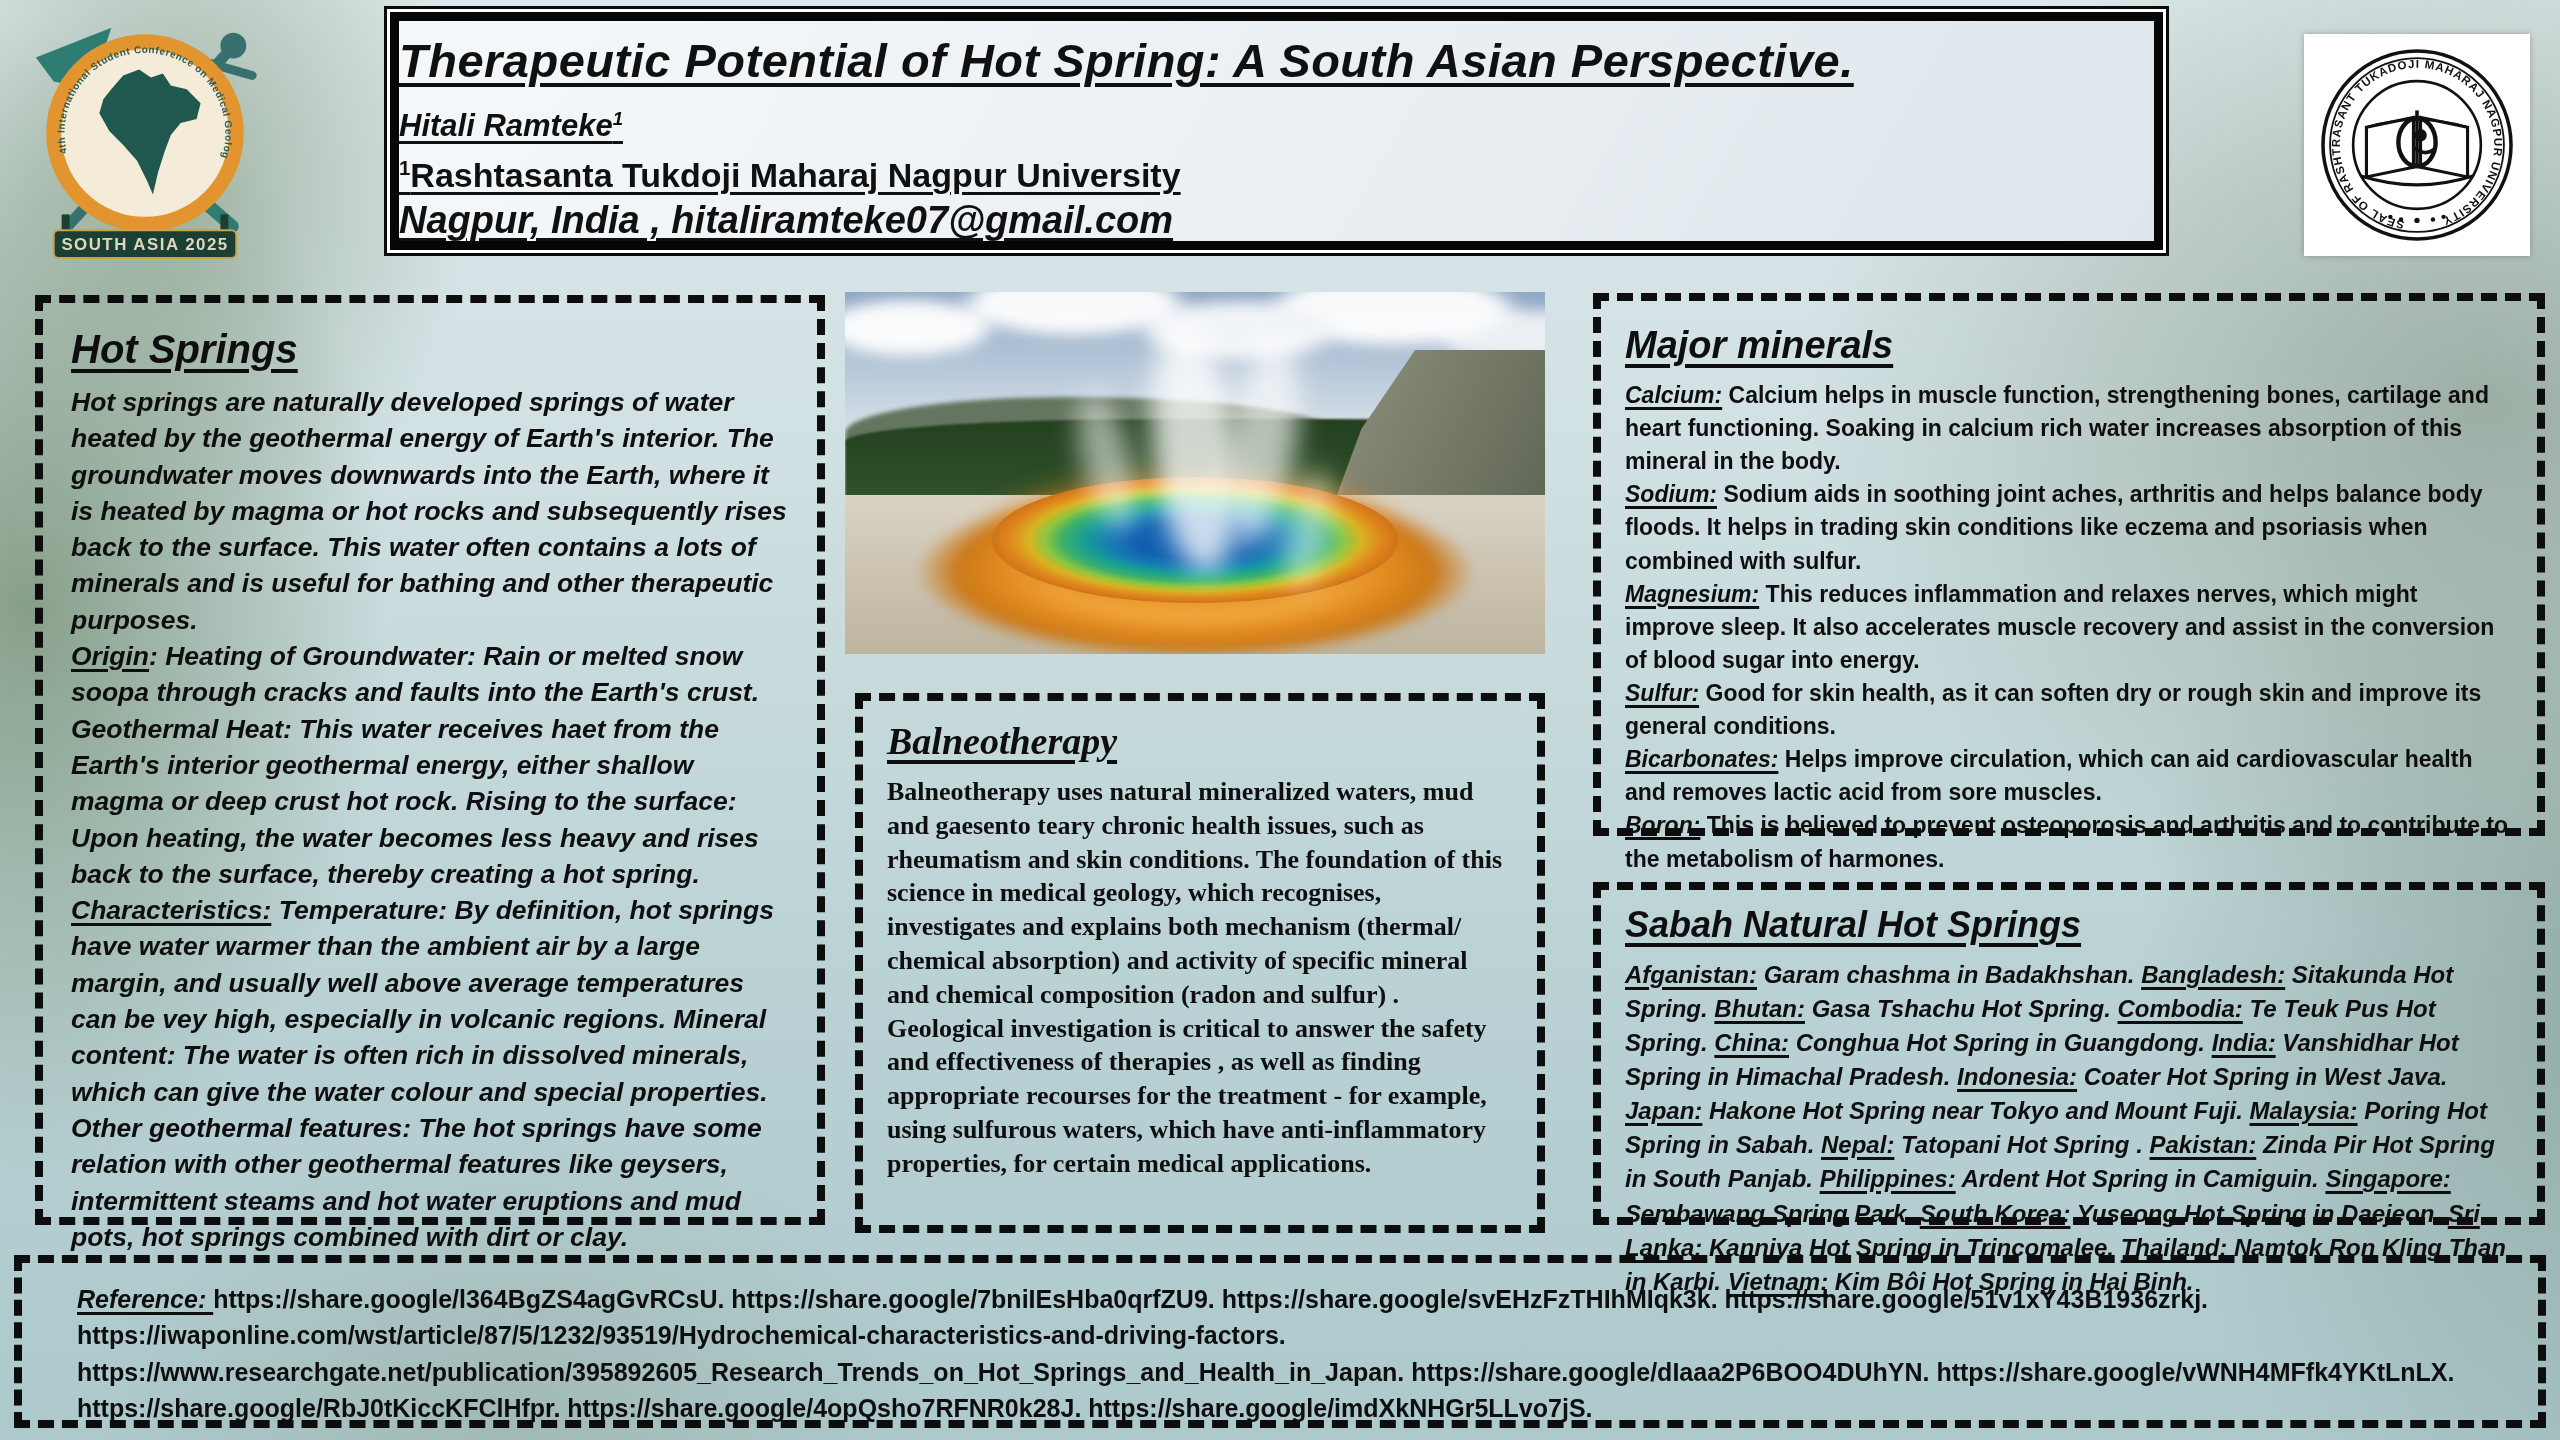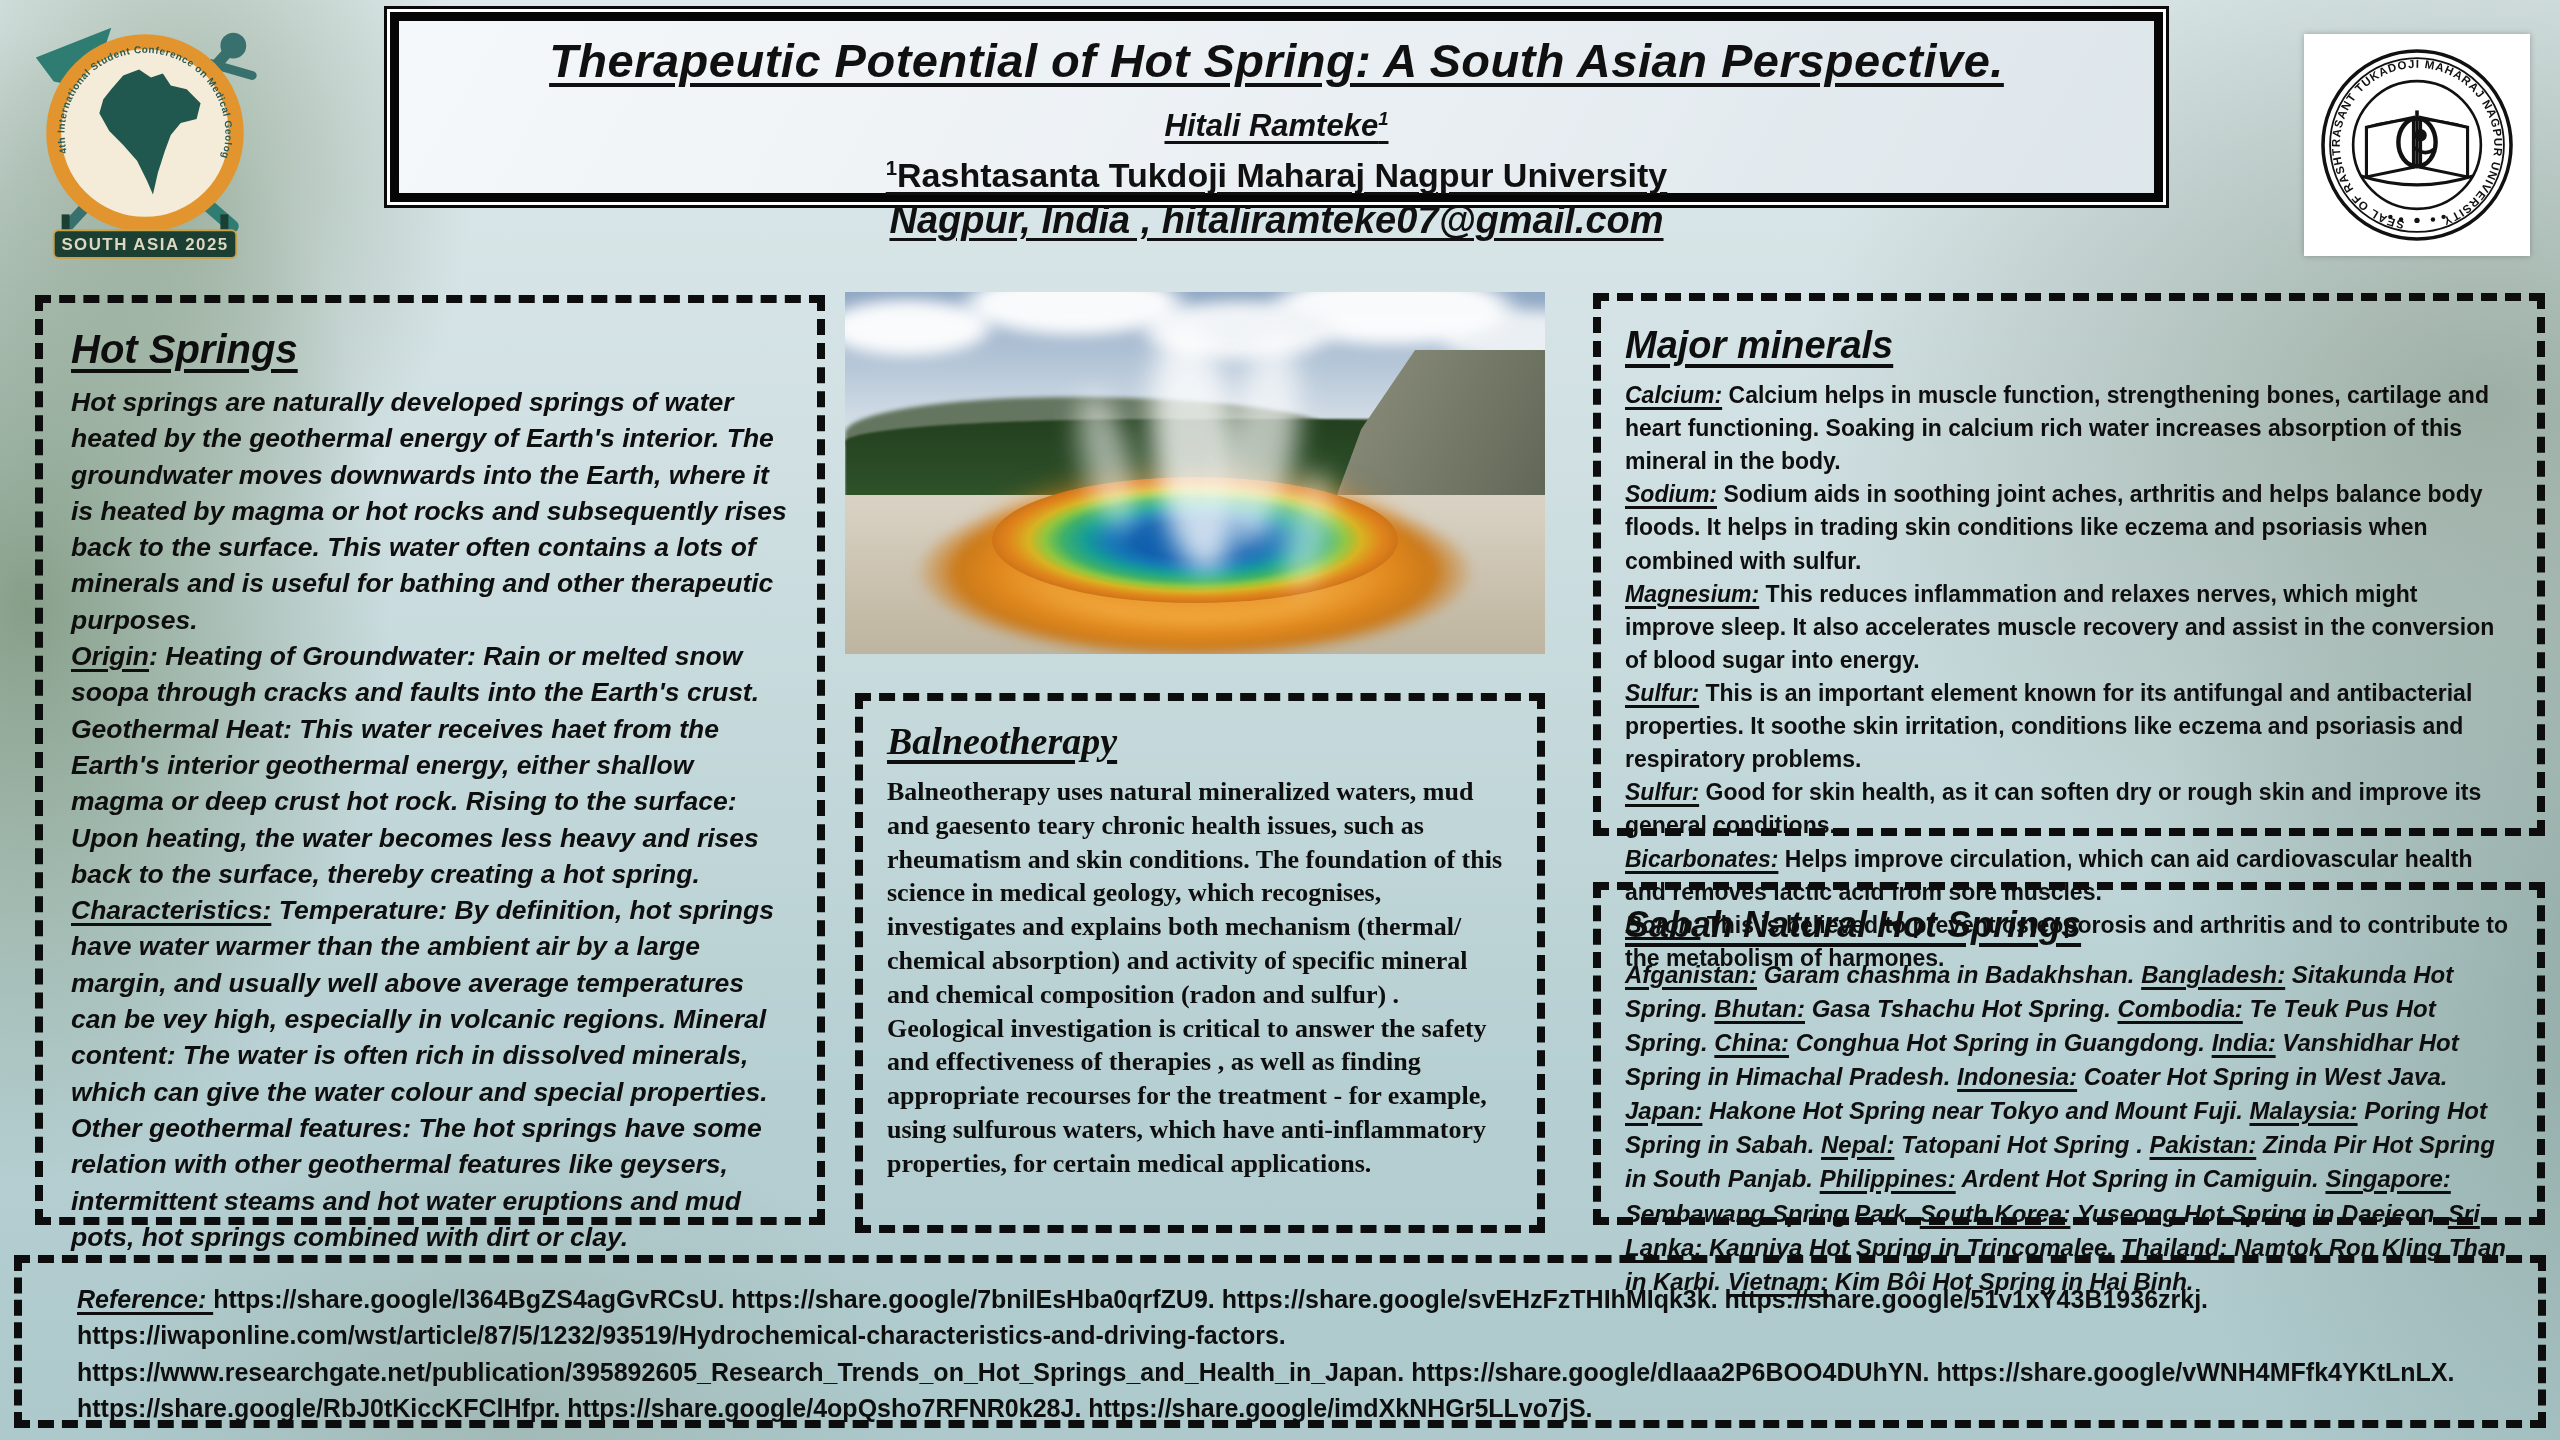--- a/index.html
+++ b/index.html
@@ -12,25 +12,25 @@
       radial-gradient(950px 750px at 97% 28%, rgba(148,166,154,.85), rgba(148,166,154,0) 72%),
       radial-gradient(750px 950px at 104% 68%, rgba(128,154,146,.75), rgba(128,154,146,0) 70%),
       radial-gradient(520px 820px at 1% 42%, rgba(118,144,116,.8), rgba(118,144,116,0) 70%),
       radial-gradient(420px 560px at 7% 12%, rgba(134,156,130,.65), rgba(134,156,130,0) 70%),
       radial-gradient(600px 400px at 20% 98%, rgba(150,170,160,.5), rgba(150,170,160,0) 70%),
       linear-gradient(180deg,#dde9eb 0%,#d2e1e4 28%,#c2d7d9 55%,#b6cfd2 76%,#adc9cc 100%);
   }
 
   
   .header-box{
-    position:absolute; left:390px; top:12px; width:1773px; height:190px;
+    position:absolute; left:390px; top:12px; width:1773px; height:238px;
     background:linear-gradient(120deg,#f5f8fa 0%,#eaeff3 55%,#dde6eb 100%);
     border:9px solid #060606;
     box-shadow:0 0 0 3px #ffffff, 0 0 0 6px #0a0a0a;
-    text-align:center; padding-top:12px;
+    padding-top:12px;
   }
   .poster-title{
     font-size:47px; font-weight:bold; font-style:italic;
     text-decoration:underline; text-decoration-thickness:4px; text-underline-offset:6px;
     letter-spacing:.5px;
   }
   .author-line{ margin-top:10px; font-size:31px; font-weight:bold; font-style:italic;
     text-decoration:underline; text-decoration-thickness:3px; text-underline-offset:5px; display:inline-block;}
   .author-row{ margin-top:10px; }
   .affil-line{ margin-top:12px; font-size:34px; font-weight:bold; 
@@ -218,21 +218,20 @@
     <div class="panel-title">Balneotherapy</div>
     <div class="body">Balneotherapy uses natural mineralized waters, mud and gaesento teary chronic health issues, such as rheumatism and skin conditions. The foundation of this science in medical geology, which recognises, investigates and explains both mechanism (thermal/ chemical absorption) and activity of specific mineral and chemical composition (radon and sulfur) . Geological investigation is critical to answer the safety and effectiveness of therapies , as well as finding appropriate recourses for the treatment - for example, using sulfurous waters, which have anti-inflammatory properties, for certain medical applications.</div>
   </div>
 
   <div class="panel panel-minerals">
     <div class="panel-title">Major minerals</div>
     <div>
         <div class="para"><span class="lbl-underline">Calcium:</span><span> Calcium helps in muscle function, strengthening bones, cartilage and heart functioning. Soaking in calcium rich water increases absorption of this mineral in the body.</span></div>
         <div class="para"><span class="lbl-underline">Sodium:</span><span> Sodium aids in soothing joint aches, arthritis and helps balance body floods. It helps in trading skin conditions like eczema and psoriasis when combined with sulfur.</span></div>
         <div class="para"><span class="lbl-underline">Magnesium:</span><span> This reduces inflammation and relaxes nerves, which might improve sleep. It also accelerates muscle recovery and assist in the conversion of blood sugar into energy.</span></div>
-        <div class="para"><span class="lbl-underline">Sulfur:</span><span> This is an important element known for its antifungal and antibacterial properties. It soothe skin irritation, conditions like eczema and psoriasis and respiratory problems.</span></div>
         <div class="para"><span class="lbl-underline">Sulfur:</span><span> Good for skin health, as it can soften dry or rough skin and improve its general conditions.</span></div>
         <div class="para"><span class="lbl-underline">Bicarbonates:</span><span> Helps improve circulation, which can aid cardiovascular health and removes lactic acid from sore muscles.</span></div>
         <div class="para"><span class="lbl-underline">Boron:</span><span> This is believed to prevent osteoporosis and arthritis and to contribute to the metabolism of harmones.</span></div>
       </div>
   </div>
 
   <div class="panel panel-springs">
     <div class="panel-title">Sabah Natural Hot Springs</div>
     <div class="body"><span class="lbl-underline">Afganistan:</span> <span>Garam chashma in Badakhshan. </span><span class="lbl-underline">Bangladesh:</span> <span>Sitakunda Hot Spring. </span><span class="lbl-underline">Bhutan:</span> <span>Gasa Tshachu Hot Spring. </span><span class="lbl-underline">Combodia:</span> <span>Te Teuk Pus Hot Spring. </span><span class="lbl-underline">China:</span> <span>Conghua Hot Spring in Guangdong. </span><span class="lbl-underline">India:</span> <span>Vanshidhar Hot Spring in Himachal Pradesh. </span><span class="lbl-underline">Indonesia:</span> <span>Coater Hot Spring in West Java. </span><span class="lbl-underline">Japan:</span> <span>Hakone Hot Spring near Tokyo and Mount Fuji. </span><span class="lbl-underline">Malaysia:</span> <span>Poring Hot Spring in Sabah. </span><span class="lbl-underline">Nepal:</span> <span>Tatopani Hot Spring . </span><span class="lbl-underline">Pakistan:</span> <span>Zinda Pir Hot Spring in South Panjab. </span><span class="lbl-underline">Philippines:</span> <span>Ardent Hot Spring in Camiguin. </span><span class="lbl-underline">Singapore:</span> <span>Sembawang Spring Park. </span><span class="lbl-underline">South Korea:</span> <span>Yuseong Hot Spring in Daejeon. </span><span class="lbl-underline">Sri Lanka:</span> <span>Kanniya Hot Spring in Trincomalee. </span><span class="lbl-underline">Thailand:</span> <span>Namtok Ron Kling Than in Karbi. </span><span class="lbl-underline">Vietnam:</span> <span>Kim Bôi Hot Spring in Hai Binh. </span></div>
   </div>

